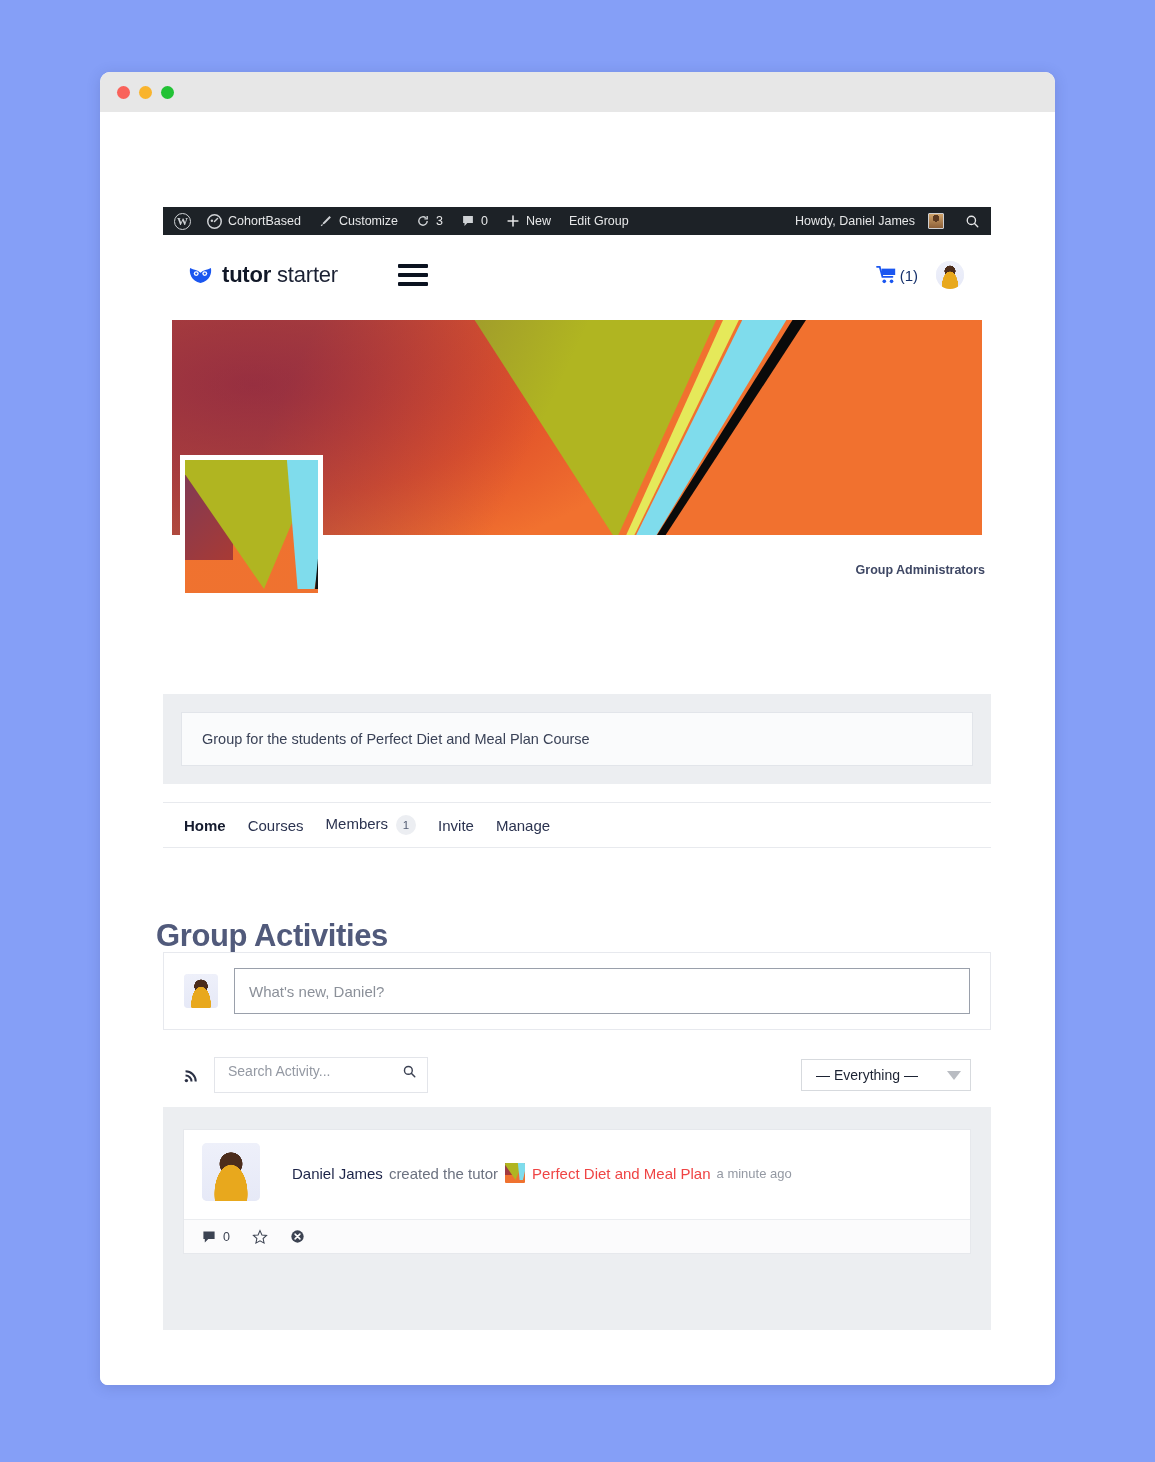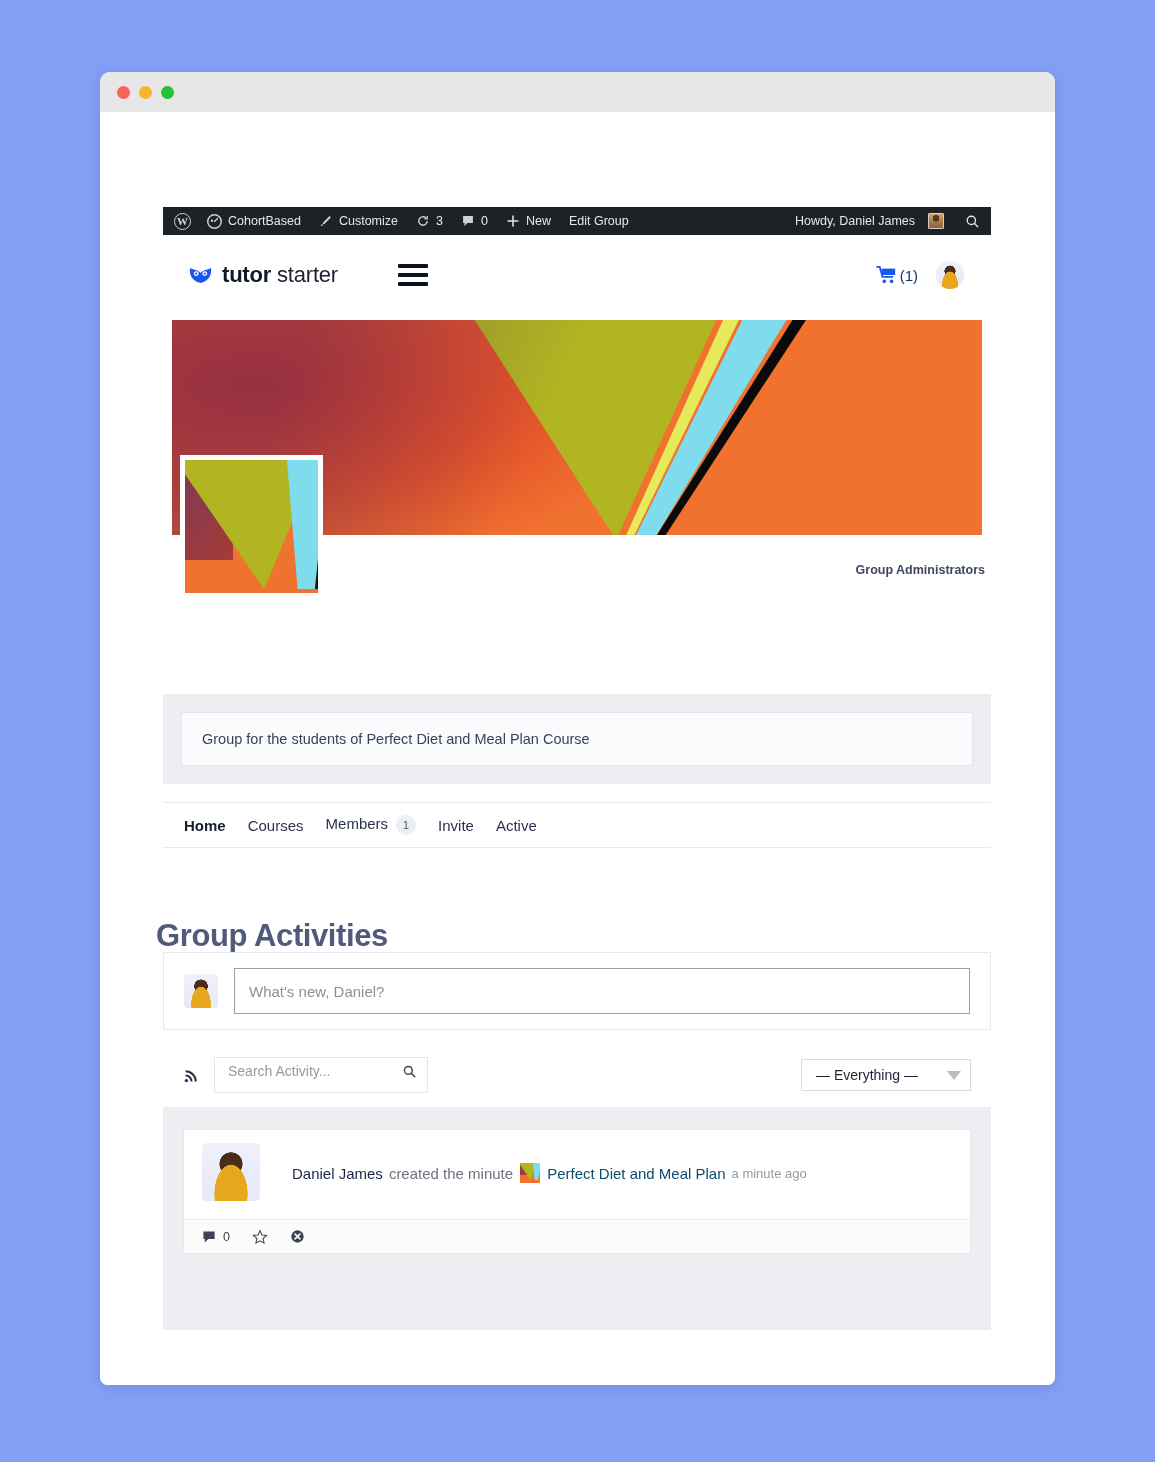--- a/index.html
+++ b/index.html
@@ -237,21 +237,21 @@
     background: #eceef1; padding: 22px 20px;
   }
   .activity-card { background: #fff; border: 1px solid #e6e8ec; }
   .activity-head { display: flex; align-items: flex-start; padding: 13px 18px 18px; }
   .activity-head .avatar-img { width: 58px; height: 58px; border-radius: 5px; flex: none; }
   .activity-text {
     margin-left: 32px; margin-top: 20px; font-size: 15px; color: #6c7280;
     display: flex; align-items: center; gap: 6px; flex-wrap: wrap;
   }
   .activity-text .ulink { color: #1c2448; }
-  .activity-text .glink { color: #0c4a6e; }
+  .activity-text .glink { color: #ef4444; }
   .activity-text .ts { font-size: 13px; color: #9499a3; }
   .mini-group-av {
     width: 20px; height: 20px; position: relative; overflow: hidden;
     background: linear-gradient(160deg, #f0722e, #ef7230); flex: none;
     border-radius: 1px; margin: 0 1px;
   }
   .mg-y { position: absolute; left: -2px; top: -1px; width: 20px; height: 18px;
           background: #b0b521; clip-path: polygon(0% 0%, 100% 0%, 62% 100%); }
   .mg-c { position: absolute; left: 11px; top: -1px; width: 11px; height: 18px;
           background: #7fdcec; clip-path: polygon(15% 0%, 100% 0%, 62% 100%, 32% 100%); }
@@ -402,21 +402,21 @@
         <span>Courses</span>
       </div>
       <div class="tab">
         <span>Members</span>
         <span class="tab-badge">1</span>
       </div>
       <div class="tab">
         <span>Invite</span>
       </div>
       <div class="tab">
-        <span>Active</span>
+        <span>Manage</span>
       </div>
     </div>
 
     <div class="page-title">Group Activities</div>
 
     <div class="postbox">
       <span class="avatar-img">
           <span class="av-person"></span>
         </span>
       <div class="post-input">What's new, Daniel?</div>
@@ -444,21 +444,21 @@
     </div>
 
     <div class="activity-outer">
       <div class="activity-card">
         <div class="activity-head">
           <span class="avatar-img">
               <span class="av-person"></span>
             </span>
           <div class="activity-text">
             <a class="ulink">Daniel James</a>
-            <span>created the minute</span>
+            <span>created the tutor</span>
             <span class="mini-group-av">
               <span class="mg-d"></span>
                 <span class="mg-y"></span>
                 <span class="mg-c"></span>
             </span>
             <a class="glink">Perfect Diet and Meal Plan</a>
             <span class="ts">a minute ago</span>
           </div>
         </div>
         <div class="activity-actions">

